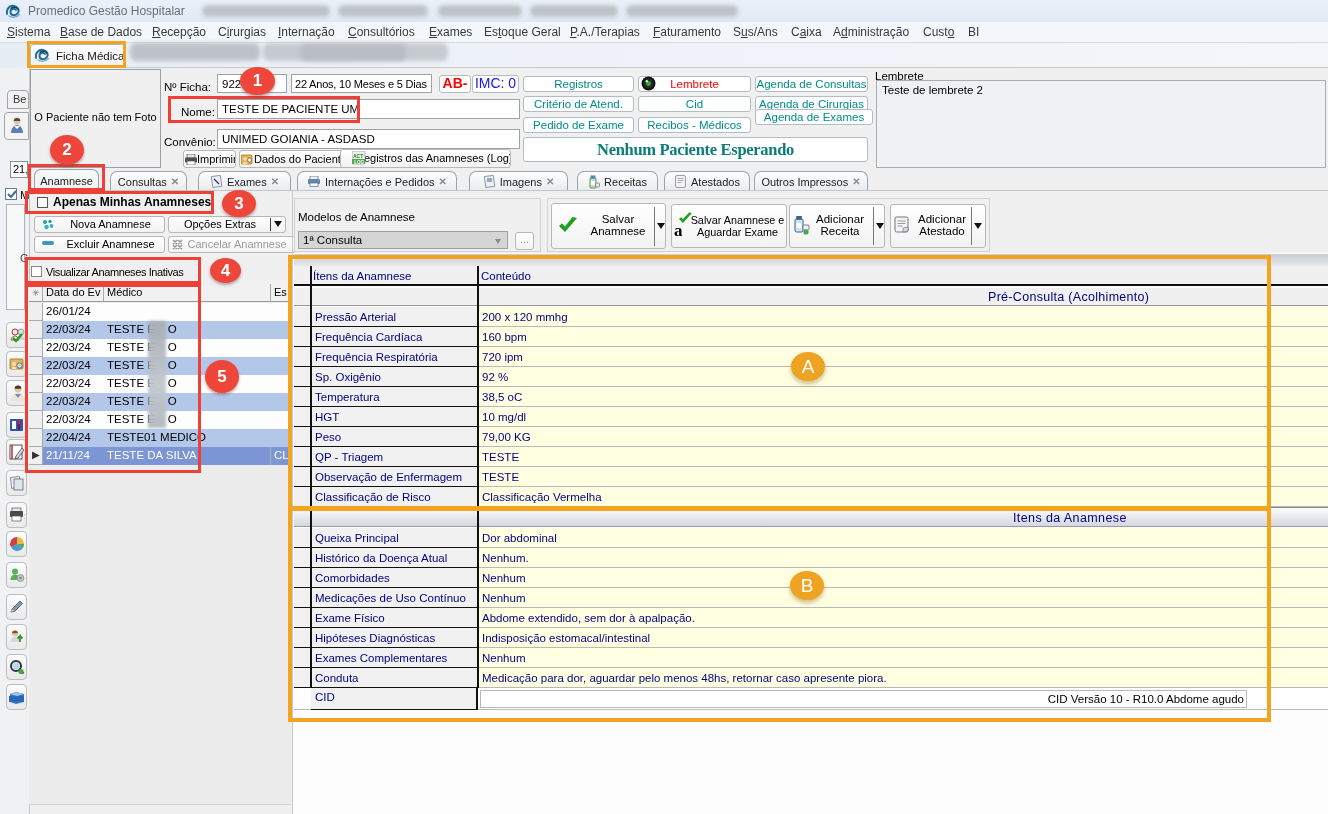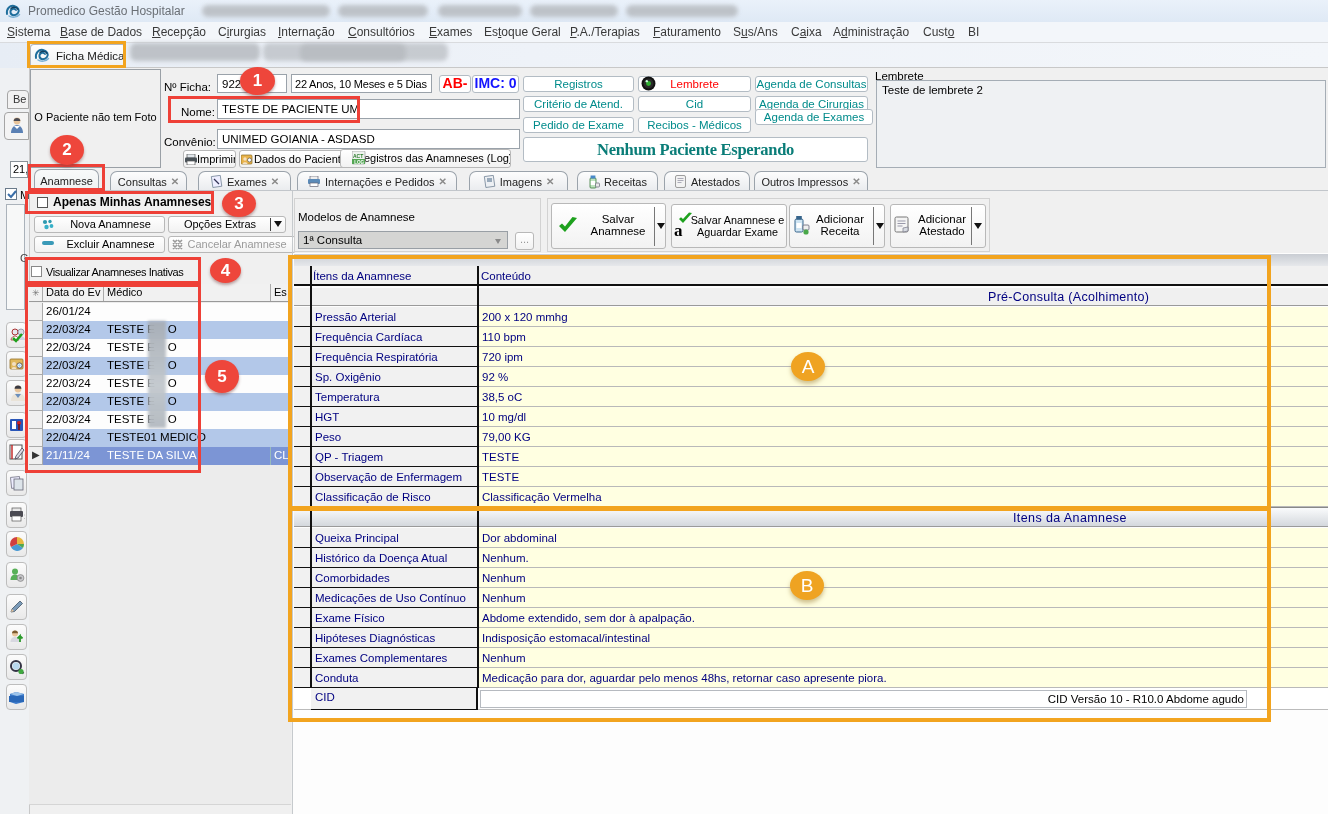--- a/index.html
+++ b/index.html
@@ -191,21 +191,21 @@
         </svg>
       </div>
     </div>
 
 <div class="abs" style="left:30px;top:69px;width:131px;height:99px;background:#f0f0f0;border:1px solid #9aa0a6;display:flex;align-items:center;justify-content:center;padding-bottom:4px">O Paciente não tem Foto</div>
 
 <div class="abs" style="left:161px;top:81px;width:50px;text-align:right;font-size:11.5px;white-space:nowrap">Nº Ficha:</div>
 <div class="fld" style="left:217px;top:74px;width:70px;height:19px">9223</div>
 <div class="fld" style="left:291px;top:74px;width:141px;height:19px;font-size:11px;padding-left:3px;letter-spacing:-0.2px">22 Anos, 10 Meses e 5 Dias</div>
 <div class="btn" style="left:439px;top:75px;width:32px;height:18px;color:#f00;font-weight:bold;font-size:14px;line-height:15px">AB-</div>
-<div class="btn" style="left:472px;top:75px;width:47px;height:18px;color:#1414ff;font-weight:bold;font-size:14px;line-height:15px">IMC: 0</div>
+<div class="btn" style="left:472px;top:75px;width:47px;height:18px;color:#1414ff;font-weight:normal;font-size:14px;line-height:15px">IMC: 0</div>
 <div class="abs" style="left:181px;top:106px;font-size:11.5px">Nome:</div>
 <div class="fld" style="left:217px;top:99px;width:303px;height:20px;line-height:18px">TESTE DE PACIENTE UM</div>
 <div class="abs" style="left:164px;top:136px;font-size:11.5px">Convênio:</div>
 <div class="fld" style="left:217px;top:129px;width:303px;height:20px;line-height:18px">UNIMED GOIANIA - ASDASD</div>
 
 <div class="sbtn" style="left:183px;top:150px;width:53px;height:18px;line-height:16px;padding-left:13px;white-space:nowrap;overflow:hidden;font-size:11px;text-align:left">Imprimir</div>
 <svg class="abs" style="left:185px;top:154px;z-index:5" width="12" height="11" viewBox="0 0 12 11">
       <rect x="2" y="0" width="8" height="4" fill="#dfe5ea" stroke="#555" stroke-width=".7"></rect>
       <rect x="0" y="3.5" width="12" height="5" rx="1" fill="#4a5258"></rect>
       <rect x="2" y="7" width="8" height="4" fill="#fff" stroke="#555" stroke-width=".7"></rect>
@@ -428,21 +428,21 @@
 <div class="abs navy" style="left:988px;top:290px;font-size:12.5px;letter-spacing:0.3px">Pré-Consulta (Acolhimento)</div>
 
 <div id="tableA">
       <div class="abs" style="left:294px;top:307px;width:1034px;height:20px;background:#ffffe1;border-bottom:1px solid #b9b9b9"></div>
       <div class="abs" style="left:294px;top:307px;width:184px;height:20px;background:#f1f1f1;border-bottom:1px solid #111"></div>
       <div class="lblcell" style="top:307px">Pressão Arterial</div>
       <div class="ctcell" style="top:307px">200 x 120 mmhg</div>
       <div class="abs" style="left:294px;top:327px;width:1034px;height:20px;background:#ffffe1;border-bottom:1px solid #b9b9b9"></div>
       <div class="abs" style="left:294px;top:327px;width:184px;height:20px;background:#f1f1f1;border-bottom:1px solid #111"></div>
       <div class="lblcell" style="top:327px">Frequência Cardíaca</div>
-      <div class="ctcell" style="top:327px">110 bpm</div>
+      <div class="ctcell" style="top:327px">160 bpm</div>
       <div class="abs" style="left:294px;top:347px;width:1034px;height:20px;background:#ffffe1;border-bottom:1px solid #b9b9b9"></div>
       <div class="abs" style="left:294px;top:347px;width:184px;height:20px;background:#f1f1f1;border-bottom:1px solid #111"></div>
       <div class="lblcell" style="top:347px">Frequência Respiratória</div>
       <div class="ctcell" style="top:347px">720 ipm</div>
       <div class="abs" style="left:294px;top:367px;width:1034px;height:20px;background:#ffffe1;border-bottom:1px solid #b9b9b9"></div>
       <div class="abs" style="left:294px;top:367px;width:184px;height:20px;background:#f1f1f1;border-bottom:1px solid #111"></div>
       <div class="lblcell" style="top:367px">Sp. Oxigênio</div>
       <div class="ctcell" style="top:367px">92 %</div>
       <div class="abs" style="left:294px;top:387px;width:1034px;height:20px;background:#ffffe1;border-bottom:1px solid #b9b9b9"></div>
       <div class="abs" style="left:294px;top:387px;width:184px;height:20px;background:#f1f1f1;border-bottom:1px solid #111"></div>

